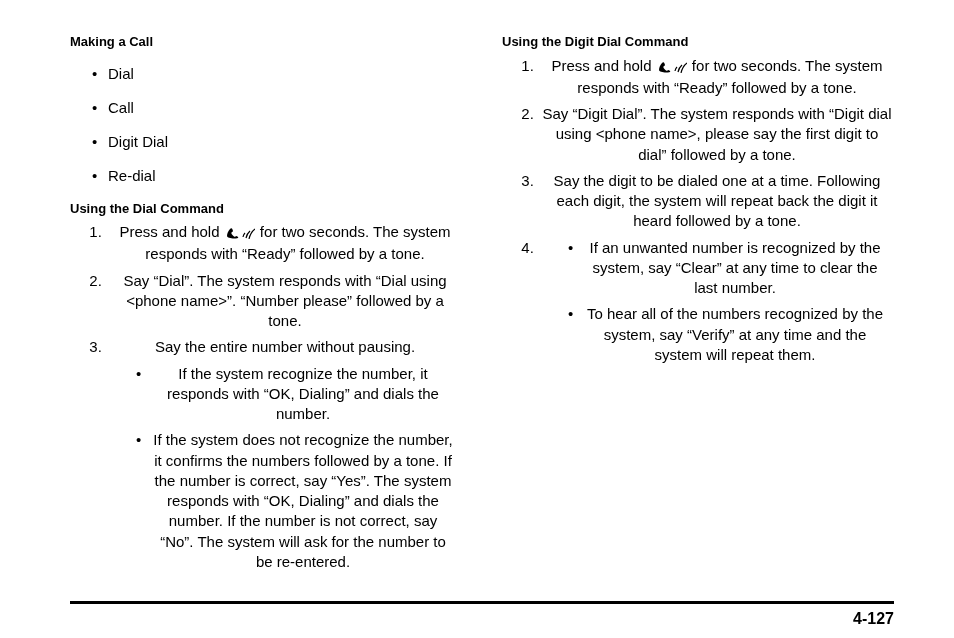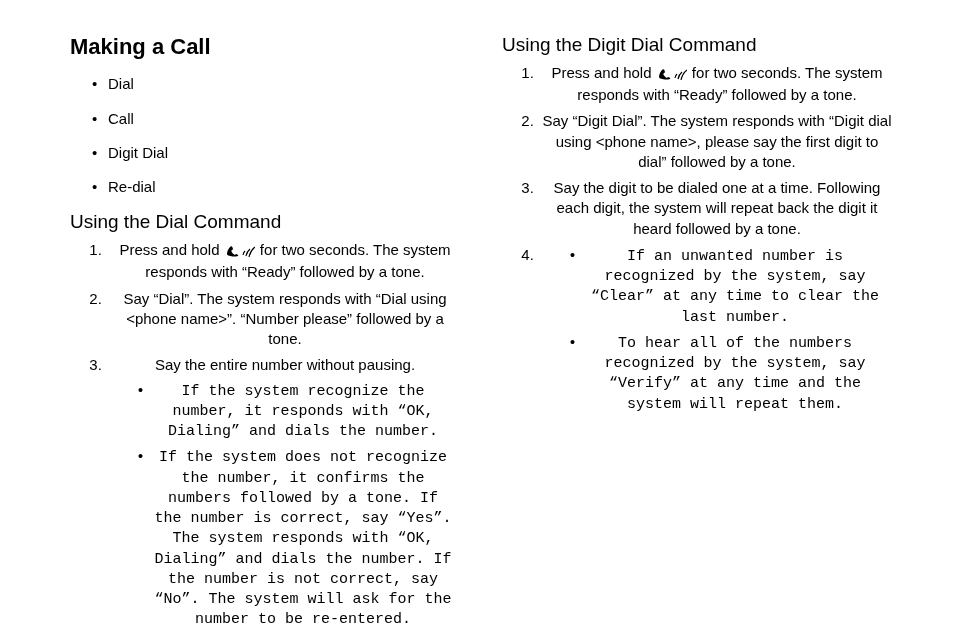--- a/index.html
+++ b/index.html
@@ -23,27 +23,27 @@
     display: flex;
     flex: 1 1 auto;
     gap: 40px;
   }
   .col {
     flex: 1 1 0;
     min-width: 0;
   }
   .h1 {
     font-weight: bold;
-    font-size: 22px;
+    font-size: 13px;
     margin: 0 0 8px 0;
     line-height: 1.2;
   }
   .h2 {
-    font-weight: normal;
-    font-size: 19px;
+    font-weight: bold;
+    font-size: 13px;
     margin: 10px 0 6px 0;
     line-height: 1.2;
   }
   p {
     margin: 0 0 6px 0;
     line-height: 1.35;
   }
   ul.bullets {
     list-style: none;
     margin: 0 0 8px 0;
@@ -73,21 +73,20 @@
   }
   ul.sub {
     list-style: none;
     margin: 6px 0 0 0;
     padding: 0 0 0 20px;
   }
   ul.sub > li {
     position: relative;
     padding-left: 16px;
     margin: 6px 8px;
-    font-family: Liberation Mono, monospace;
   }
   ul.sub > li::before {
     content: "•";
     position: absolute;
     left: 0;
     top: 0;
   }
 
   .icon {
     display: inline-block;

